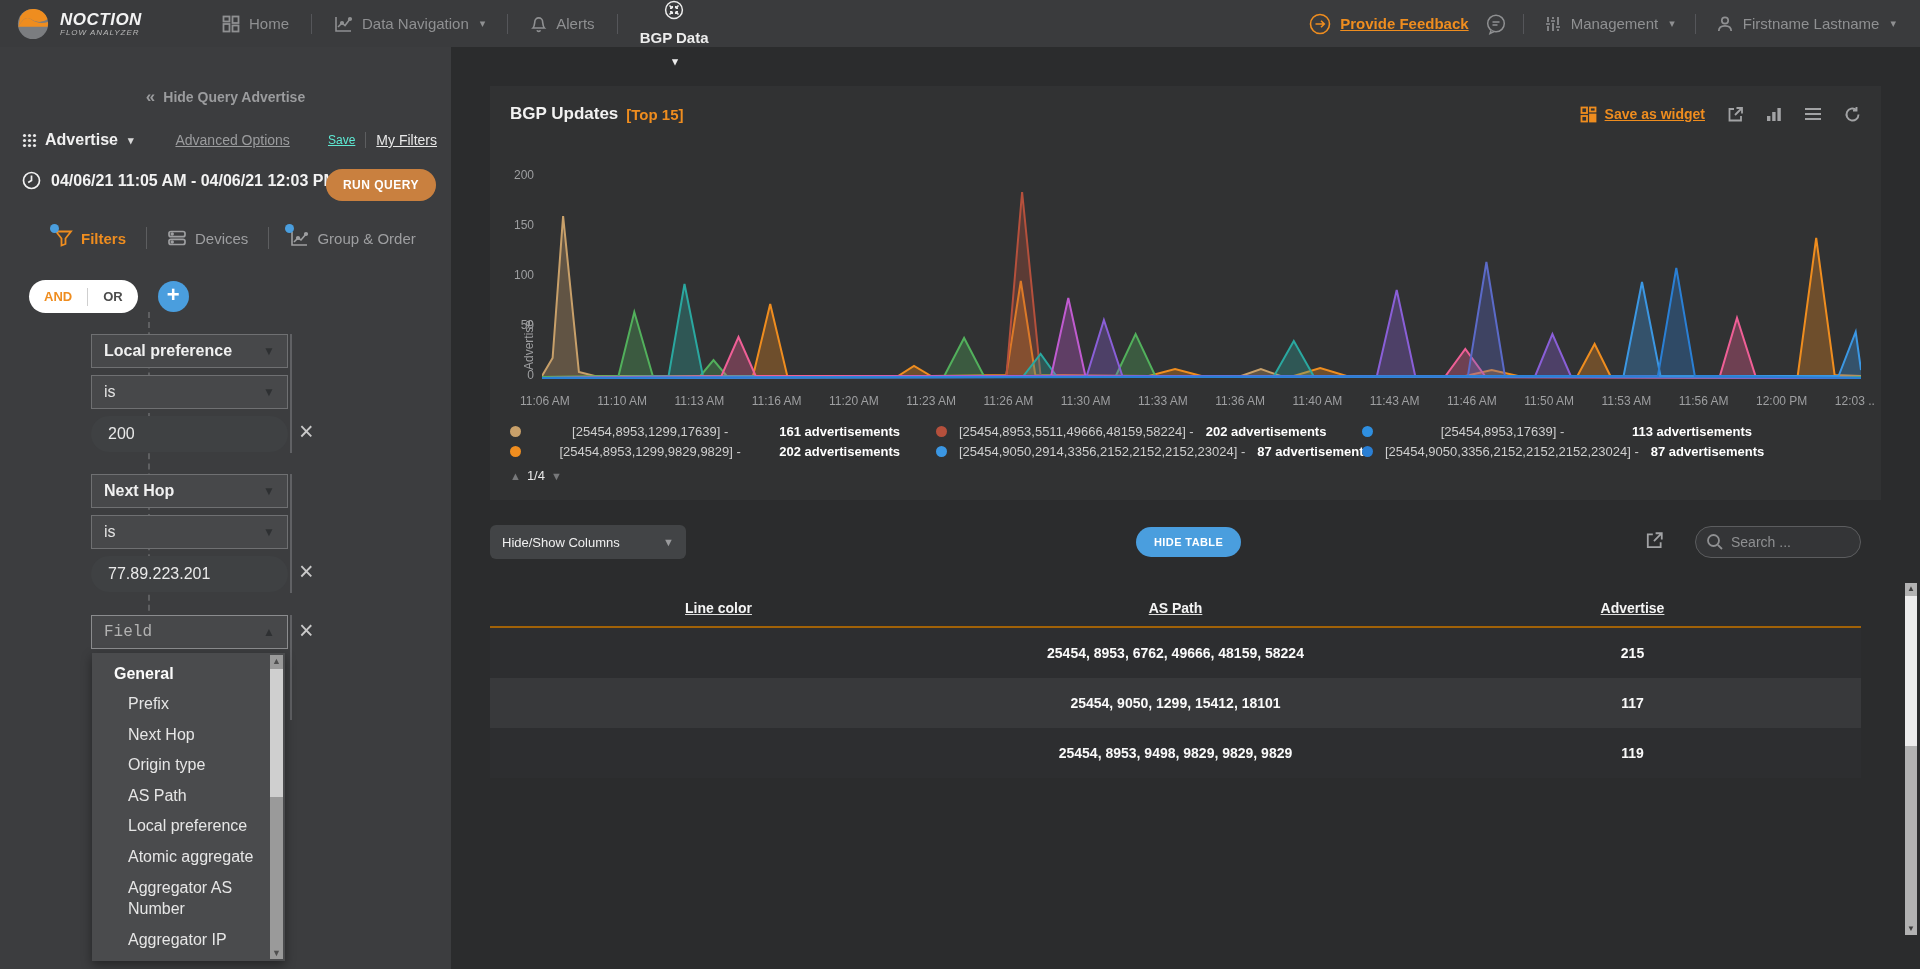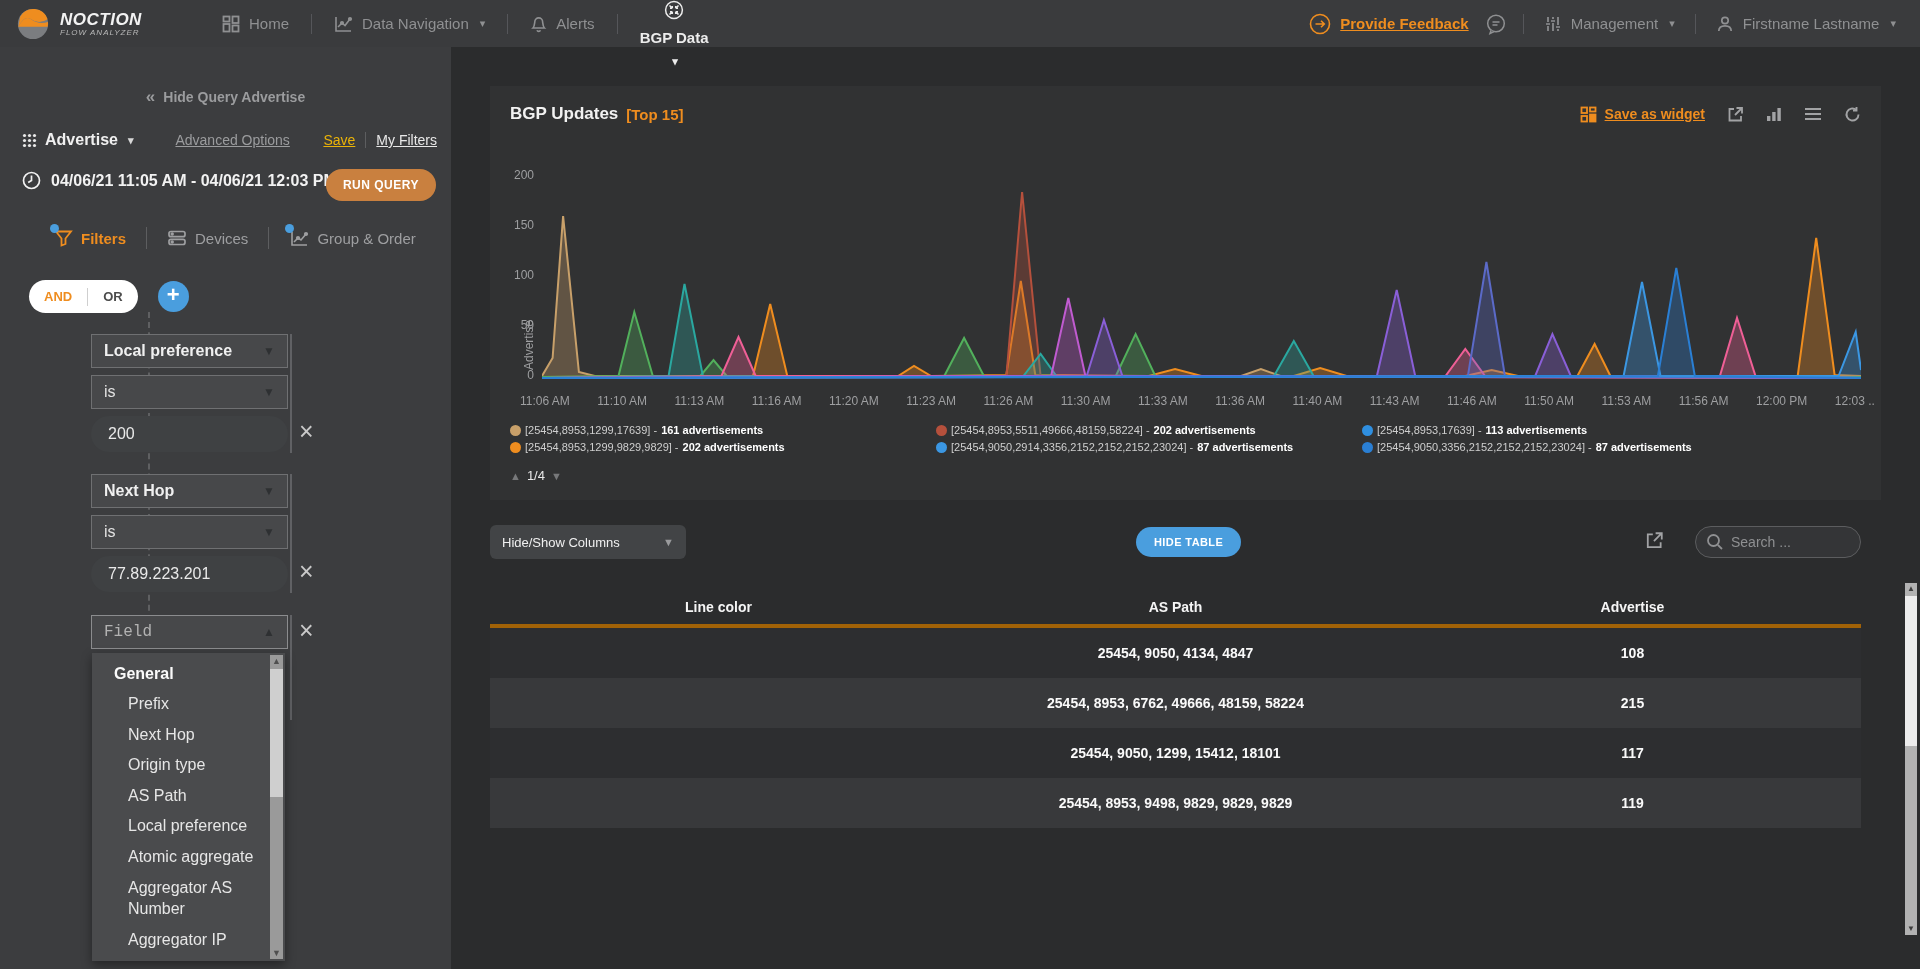--- a/index.html
+++ b/index.html
@@ -22,21 +22,21 @@
   .icon-btn { color:#8f9092; display:flex; align-items:center; }
 
   
   .sidebar { position:absolute; top:47px; left:0; width:451px; bottom:0; background:#3c3d3f; z-index:40; }
   .hide-params { position:absolute; top:40px; left:0; width:100%; text-align:center; color:#9b9c9e; font-size:14px; font-weight:bold; cursor:pointer; }
   .hide-params .laquo { font-size:17px; margin-right:8px; }
   .mode-row { position:absolute; top:84px; left:22px; right:14px; display:flex; align-items:center; }
   .mode-sel { display:flex; align-items:center; gap:8px; color:#f0f0f0; font-size:16px; font-weight:bold; cursor:pointer; }
   .mode-sel .chev { color:#d8d8d8; }
   .adv-opts { margin-left:42px; color:#9b9c9e; font-size:14px; text-decoration:underline; cursor:pointer; }
-  .save-link { margin-left:auto; color:#eab308; font-size:14px; text-decoration:underline; cursor:pointer; }
+  .save-link { margin-left:auto; color:#5eead4; font-size:12px; text-decoration:underline; cursor:pointer; }
   .mini-div { width:1px; height:16px; background:#5d5e60; margin:0 10px; }
   .myfilters-link { color:#e8e8e8; font-size:14px; text-decoration:underline; cursor:pointer; }
   .date-row { position:absolute; top:124px; left:22px; display:flex; align-items:center; gap:10px; color:#f2f2f2; font-size:16px; font-weight:bold; cursor:pointer; }
   .date-row .chev { color:#d8d8d8; font-size:12px; }
   .run-btn { position:absolute; top:122px; right:15px; background:#c9803f; color:#fff; font-size:12px; font-weight:bold; letter-spacing:.5px; border:none; border-radius:16px; padding:9px 17px; cursor:pointer; }
   .tabs-row { position:absolute; top:180px; left:54px; display:flex; align-items:center; gap:20px; }
   .ptab { display:flex; align-items:center; gap:8px; font-size:15px; color:#9e9fa1; cursor:pointer; position:relative; }
   .ptab.active { color:#ef8d1f; font-weight:bold; }
   .blue-dot { position:absolute; top:-5px; left:-4px; width:9px; height:9px; border-radius:50%; background:#4a9ede; }
   .tab-div { width:1px; height:22px; background:#5d5e60; }
@@ -76,39 +76,39 @@
   .cp-actions { margin-left:auto; display:flex; align-items:center; gap:22px; }
   .saw { display:flex; align-items:center; gap:8px; color:#ef8d1f; font-size:14px; font-weight:bold; cursor:pointer; }
   .saw-label { text-decoration:underline; }
   .cp-icon { color:#a2a3a5; cursor:pointer; display:flex; align-items:center; }
   .ylabel { position:absolute; left:4px; top:252px; transform:rotate(-90deg); transform-origin:center; color:#9e9fa1; font-size:12px; width:70px; text-align:center; }
   .yticks { position:absolute; left:14px; top:82px; width:30px; height:214px; display:flex; flex-direction:column; justify-content:space-between; text-align:right; color:#9e9fa1; font-size:12px; }
   .plot-svg { position:absolute; left:52px; top:84px; width:1319px; height:216px; }
   .xticks { position:absolute; left:30px; top:308px; width:1355px; display:flex; justify-content:space-between; color:#9e9fa1; font-size:12px; }
   .legend { position:absolute; left:20px; top:338px; display:flex; gap:36px; }
   .legend-col { display:flex; flex-direction:column; gap:5px; width:390px; }
-  .legend-item { display:flex; align-items:center; gap:4px; font-size:11px; cursor:pointer; }
+  .legend-item { display:flex; align-items:center; gap:12px; font-size:13px; cursor:pointer;justify-content:space-between; }
   .legend-item .ldot { width:11px; height:11px; border-radius:50%; flex:none; }
   .legend-item .lpath { color:#cfcfcf; white-space:nowrap; }
   .legend-item .lcount { color:#fff; font-weight:bold; white-space:nowrap; }
   .lg-page { position:absolute; left:20px; top:382px; display:flex; align-items:center; gap:6px; font-size:13px; color:#e8e8e8; }
   .lg-arr { color:#77787a; font-size:11px; cursor:pointer; }
 
   .tbl-controls { position:absolute; top:478px; left:39px; right:59px; height:34px; }
   .hsc { position:absolute; left:0; top:0; width:196px; height:34px; background:#424446; border-radius:6px; display:flex; align-items:center; padding:0 12px; cursor:pointer; }
   .hsc-label { color:#f0f0f0; font-size:13px; font-weight:normal; }
   .hsc .fcaret { margin-left:auto; color:#9a9b9d; font-size:11px; }
   .hide-table-btn { position:absolute; left:646px; top:2px; height:30px; background:#4a9ede; border:none; border-radius:15px; color:#fff; font-size:11px; font-weight:bold; letter-spacing:.4px; padding:0 18px; cursor:pointer; }
   .ext2 { position:absolute; left:1155px; top:6px; color:#a2a3a5; cursor:pointer; }
   .searchbox { position:absolute; right:0; top:1px; width:166px; height:32px; border:1px solid #5c5d5f; border-radius:16px; background:#343537; display:flex; align-items:center; padding:0 10px; gap:7px; }
   .searchbox input { background:transparent; border:none; outline:none; color:#cfcfcf; font-size:14px; width:110px; font-family:"Liberation Sans",sans-serif; }
   .searchbox input::placeholder { color:#8f9092; }
 
   .tbl { position:absolute; left:39px; top:543px; width:1371px; }
-  .tbl-head { display:grid; grid-template-columns:1fr 1fr 1fr; height:38px; align-items:center; border-bottom:4px solid #a16207; }
+  .tbl-head { display:grid; grid-template-columns:1fr 1fr 1fr; height:38px; align-items:center; border-bottom:2px solid #a16207;text-decoration:underline; }
   .tbl-head .th { text-align:center; color:#f5f5f5; font-size:14px; font-weight:bold; }
   .trow { display:grid; grid-template-columns:1fr 1fr 1fr; height:50px; align-items:center; cursor:pointer; }
   .trow:nth-child(odd) { background:#2d2e30; }
   .trow:nth-child(even) { background:#38393b; }
   .td { text-align:center; color:#fafafa; font-size:14px; font-weight:bold; }
   .tdot { width:13px; height:13px; border-radius:50%; margin:0 auto; }
   .tbl-scroll { position:absolute; right:3px; top:536px; width:12px; height:352px; background:#b2b2b2; }
   .tbl-scroll .sarr { position:absolute; left:0; width:12px; text-align:center; font-size:8px; color:#3d3d3d; line-height:12px; }
   .tbl-scroll .sthumb { position:absolute; top:13px; left:0; width:12px; height:150px; background:#ececec; }
 
@@ -537,25 +537,20 @@
   </div>
 
   <div class="tbl">
     <div class="tbl-head">
       <div class="th">Line color</div>
       <div class="th">AS Path</div>
       <div class="th">Advertise</div>
     </div>
     <div id="tbl-body">
         <div class="trow">
-          <div class="td"><span class="tdot" style="background: rgb(242, 140, 40);"></span></div>
-          <div class="td">25454, 9050, 4134, 4847</div>
-          <div class="td">108</div>
-        </div>
-        <div class="trow">
           <div class="td"><span class="tdot" style="background: rgb(126, 110, 230);"></span></div>
           <div class="td">25454, 8953, 6762, 49666, 48159, 58224</div>
           <div class="td">215</div>
         </div>
         <div class="trow">
           <div class="td"><span class="tdot" style="background: rgb(88, 192, 106);"></span></div>
           <div class="td">25454, 9050, 1299, 15412, 18101</div>
           <div class="td">117</div>
         </div>
         <div class="trow">

